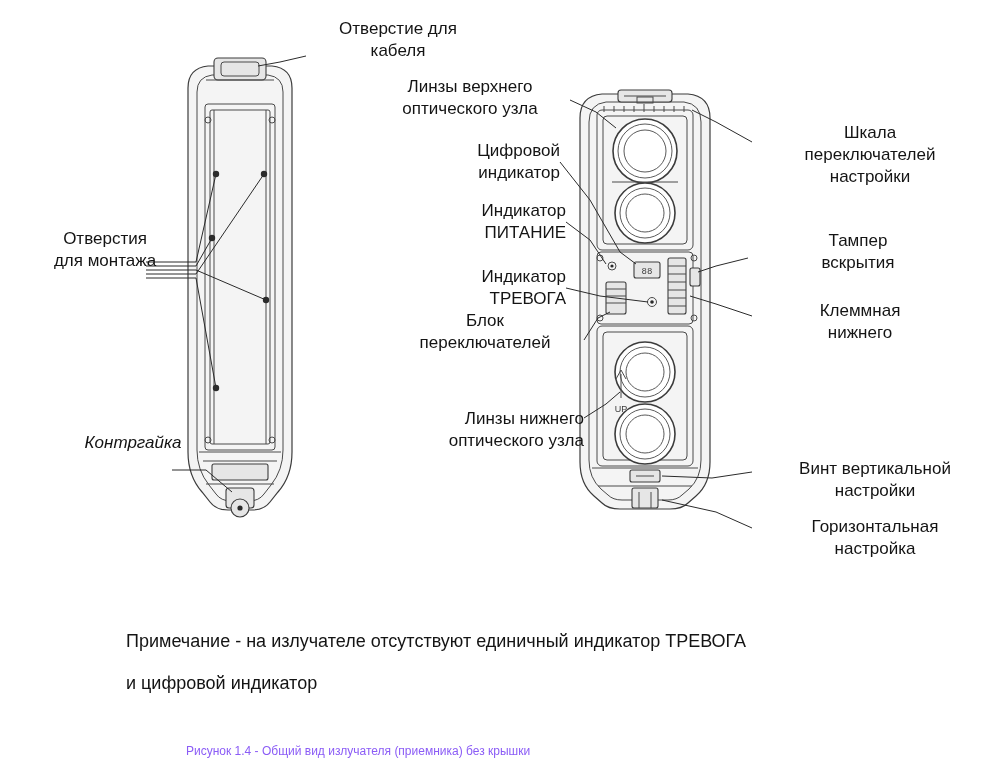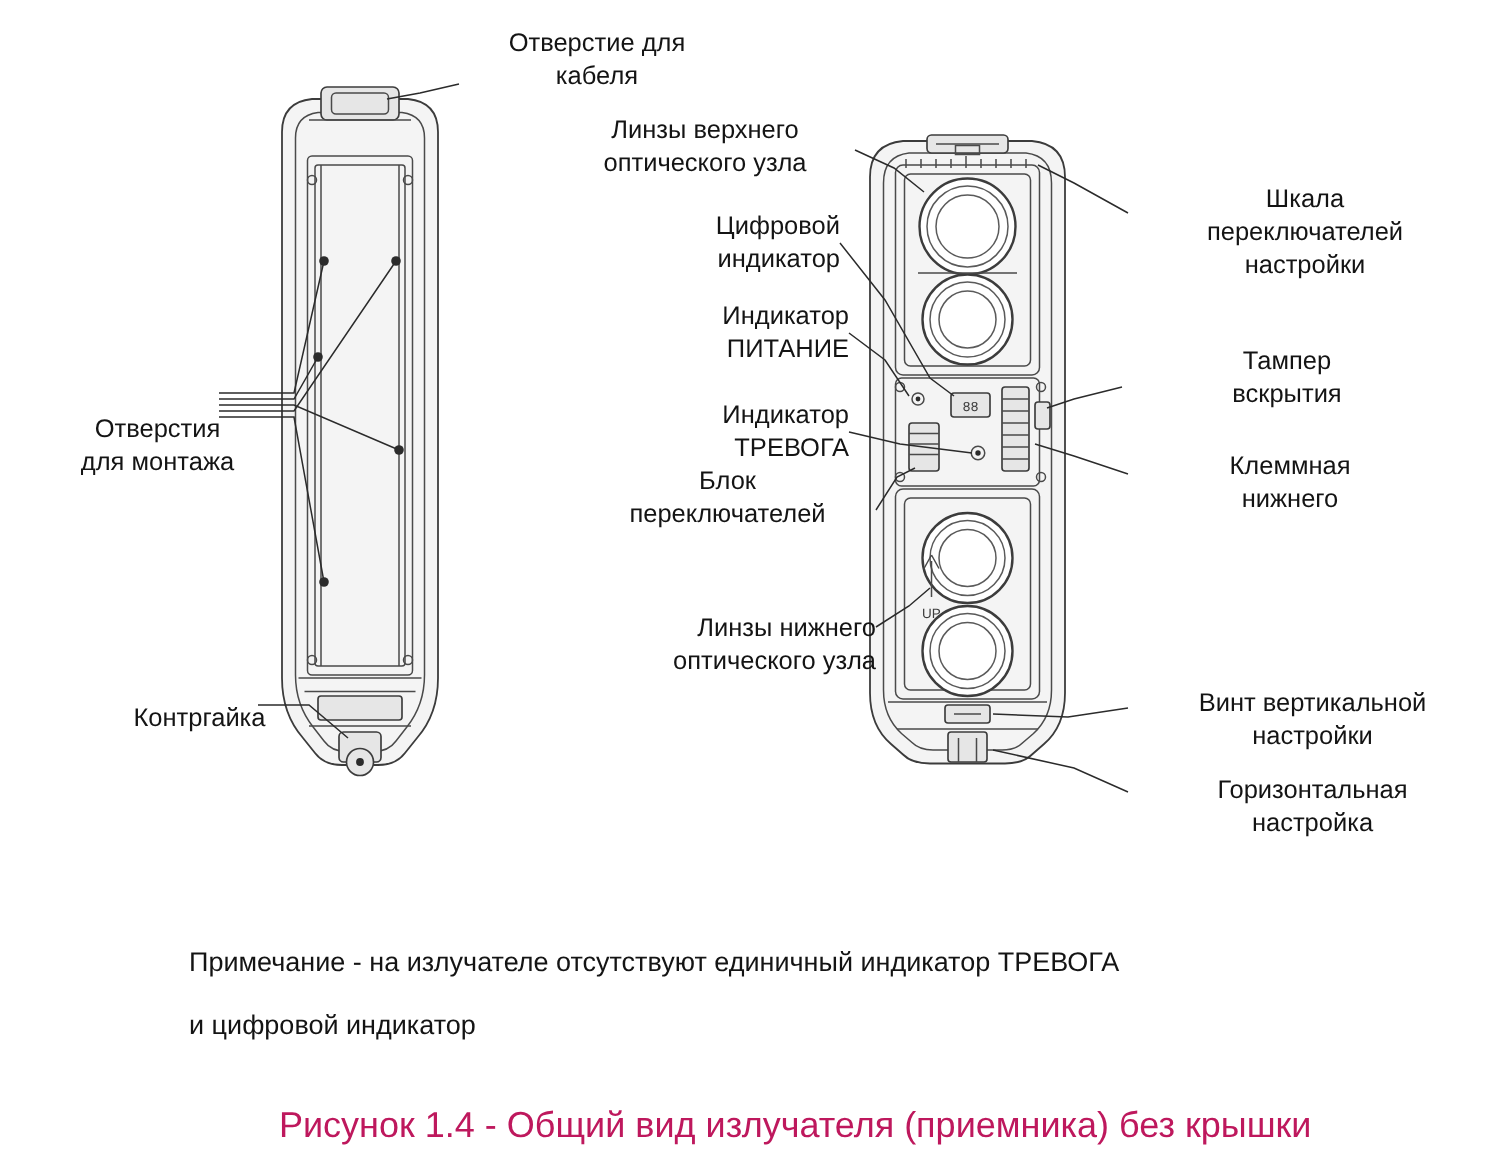--- a/index.html
+++ b/index.html
@@ -29,23 +29,23 @@
     position: absolute;
     font-size: 17px;
     line-height: 22px;
     color: #141414;
     white-space: pre-line;
   }
   .lbl.r { text-align: right; }
   .lbl.l { text-align: center; }
   .caption {
     position: absolute;
-    font-size: 24px;
+    font-size: 12px;
     line-height: 30px;
-    color: #be185d;
+    color: #8b5cf6;
     white-space: pre-line;
   }
   .note {
     position: absolute;
     font-size: 18px;
     line-height: 42px;
     color: #141414;
     white-space: pre-line;
   }
   .dev-thin { fill: none; stroke: #4a4a4a; stroke-width: 1; }
@@ -205,24 +205,24 @@
 
       <path class="leader" d="M752 472 L712 478 L662 476"></path>
 
       <path class="leader" d="M752 528 L716 512 L662 500"></path>
     </g>
   </svg>
 
   <div class="lbl l" style="left:308px; top:18px; width:180px;">Отверстие для
 кабеля</div>
 
-  <div class="lbl l" style="left:40px; top:228px; width:130px;margin-top:47px;">Отверстия
+  <div class="lbl l" style="left:40px; top:228px; width:130px;">Отверстия
 для монтажа</div>
 
-  <div class="lbl l" style="left:58px; top:468px; width:150px;">Контргайка</div>
+  <div class="lbl l" style="left:58px; top:432px; width:150px;font-style:italic;">Контргайка</div>
 
   <div class="lbl r" style="left:370px; top:76px; width:200px;text-align:center;">Линзы верхнего
 оптического узла</div>
 
   <div class="lbl r" style="left:400px; top:140px; width:160px;">Цифровой
 индикатор</div>
 
   <div class="lbl r" style="left:396px; top:200px; width:170px;">Индикатор
 ПИТАНИЕ</div>
 

